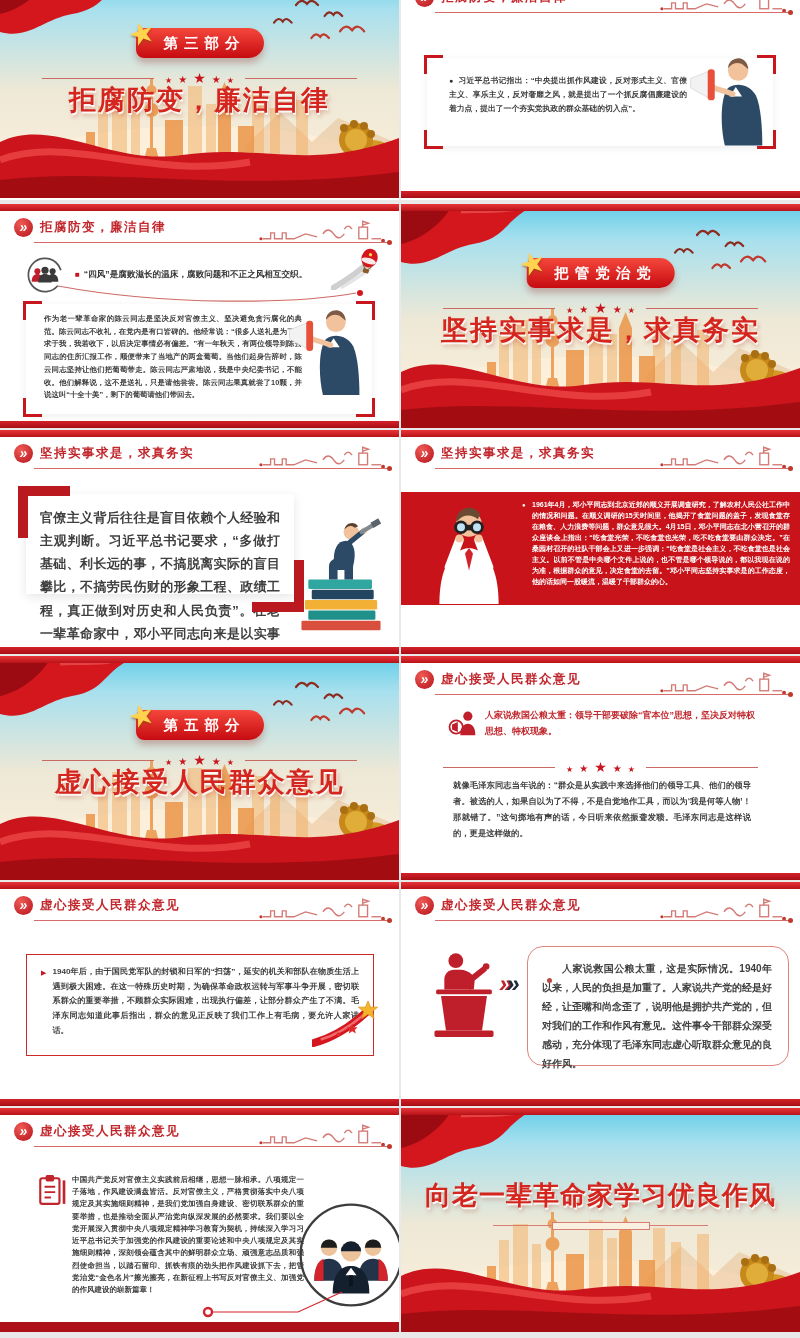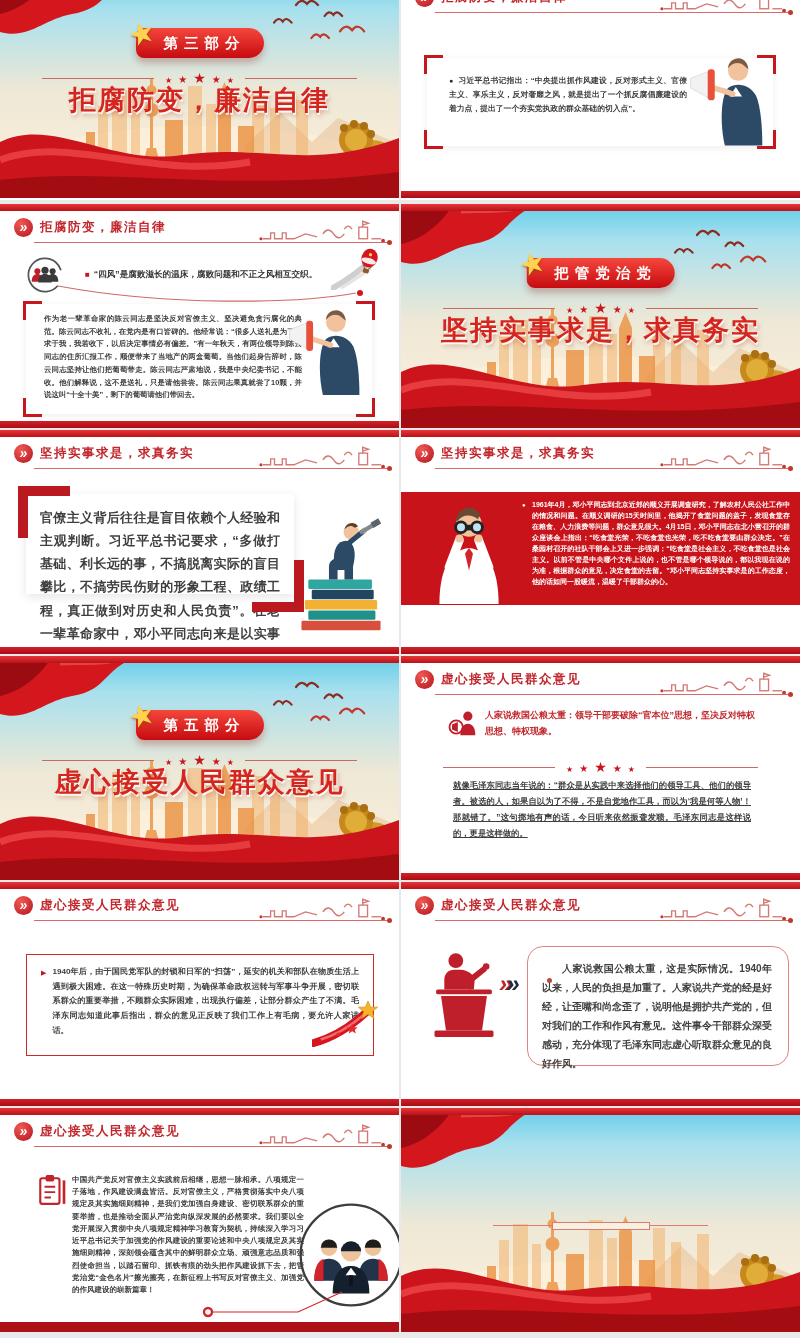--- a/index.html
+++ b/index.html
@@ -54,21 +54,21 @@
 
   .body-text{font-size:7.8px;font-weight:600;color:#3f3f3f;text-align:justify;line-height:1.78;}
   .bullet-dot{color:#2e2e2e;font-size:7px;margin-right:5px;}
 
   
   .s2-box{left:26px;top:84px;width:346px;height:88px;}
   .s2-text{position:absolute;left:22px;top:16px;width:238px;}
   .s2-person{position:absolute;left:288px;top:78px;width:78px;height:96px;z-index:3;}
 
   
-  .s3-introrow{position:absolute;left:26px;top:52px;right:20px;display:flex;align-items:center;gap:21px;z-index:3;}
+  .s3-introrow{position:absolute;left:26px;top:52px;right:20px;display:flex;align-items:center;gap:11px;z-index:3;}
   .s3-circleicon{width:38px;height:38px;flex:0 0 38px;}
   .s3-introtext{font-size:8.6px;font-weight:800;color:#333;}
   .sq{color:#c8161e;font-size:8px;margin-right:4px;}
   .s3-curve{position:absolute;left:56px;top:80px;width:312px;height:22px;z-index:2;}
   .s3-balloon{position:absolute;right:18px;top:44px;width:50px;height:42px;z-index:3;}
   .s3-box{left:26px;top:100px;width:346px;height:110px;}
   .s3-text{position:absolute;left:18px;top:9px;width:258px;font-size:7.4px;line-height:1.72;}
   .s3-person{position:absolute;left:288px;top:100px;width:76px;height:110px;z-index:3;}
 
   
@@ -81,21 +81,21 @@
   
   .s6-panel{position:absolute;left:0;top:62px;width:399px;height:113px;background:#c9131a;z-index:2;}
   .s6-person{position:absolute;left:22px;top:8px;width:92px;height:104px;}
   .s6-text{position:absolute;left:131px;top:8px;width:258px;font-size:7px;font-weight:600;color:#fff;text-align:justify;line-height:1.57;}
   .s6-bullet{position:absolute;left:121px;top:10px;color:#fff;font-size:6px;}
 
   
   .s8-icon{position:absolute;left:46px;top:52px;width:30px;height:28px;z-index:3;}
   .s8-quote{position:absolute;left:84px;top:52px;width:274px;font-size:9px;font-weight:800;color:#c1272d;line-height:1.75;z-index:3;}
   .s8-div{position:absolute;top:102px;left:0;right:0;}
-  .s8-body{position:absolute;left:52px;top:122px;width:298px;font-size:8.3px;line-height:1.92;text-decoration:underline;}
+  .s8-body{position:absolute;left:52px;top:122px;width:298px;font-size:8.3px;line-height:1.92;}
 
   
   .s9-box{position:absolute;left:26px;top:72px;width:346px;height:100px;border:1.3px solid #cc2a2a;background:#fff;z-index:2;}
   .s9-row{position:absolute;left:14px;top:10px;width:318px;display:flex;gap:6px;}
   .s9-arrow{color:#c8161e;font-size:7px;line-height:15px;flex:0 0 auto;}
   .s9-text{font-size:8.1px;line-height:1.82;}
   .s9-star{position:absolute;left:312px;top:114px;width:70px;height:52px;z-index:4;}
 
   
   .s10-person{position:absolute;left:22px;top:60px;width:82px;height:108px;z-index:3;}
@@ -815,19 +815,20 @@
   </g>
 </svg>
 
 <svg class="ribbonTL" viewBox="0 0 150 85" data-interactable="false">
   <path d="M0,0 L138,0 C102,14 108,34 72,40 C44,45 28,66 0,58 Z" fill="#d4161d"></path>
   <path d="M0,0 L52,0 C40,22 18,36 0,40 Z" fill="#9c0b11"></path>
   <path d="M60,8 C80,6 100,10 118,4" stroke="#f06060" stroke-width="3" fill="none" opacity="0.6"></path>
 </svg>
 
       <div class="strip-top"></div>
+      <div class="final-title" data-interactable="false">向老一辈革命家学习优良作风</div>
       <div class="fdiv" data-interactable="false">
           <div class="fdivrect"></div>
         </div>
     </div>
   </div>
 
 </div>
 
 </body></html>

